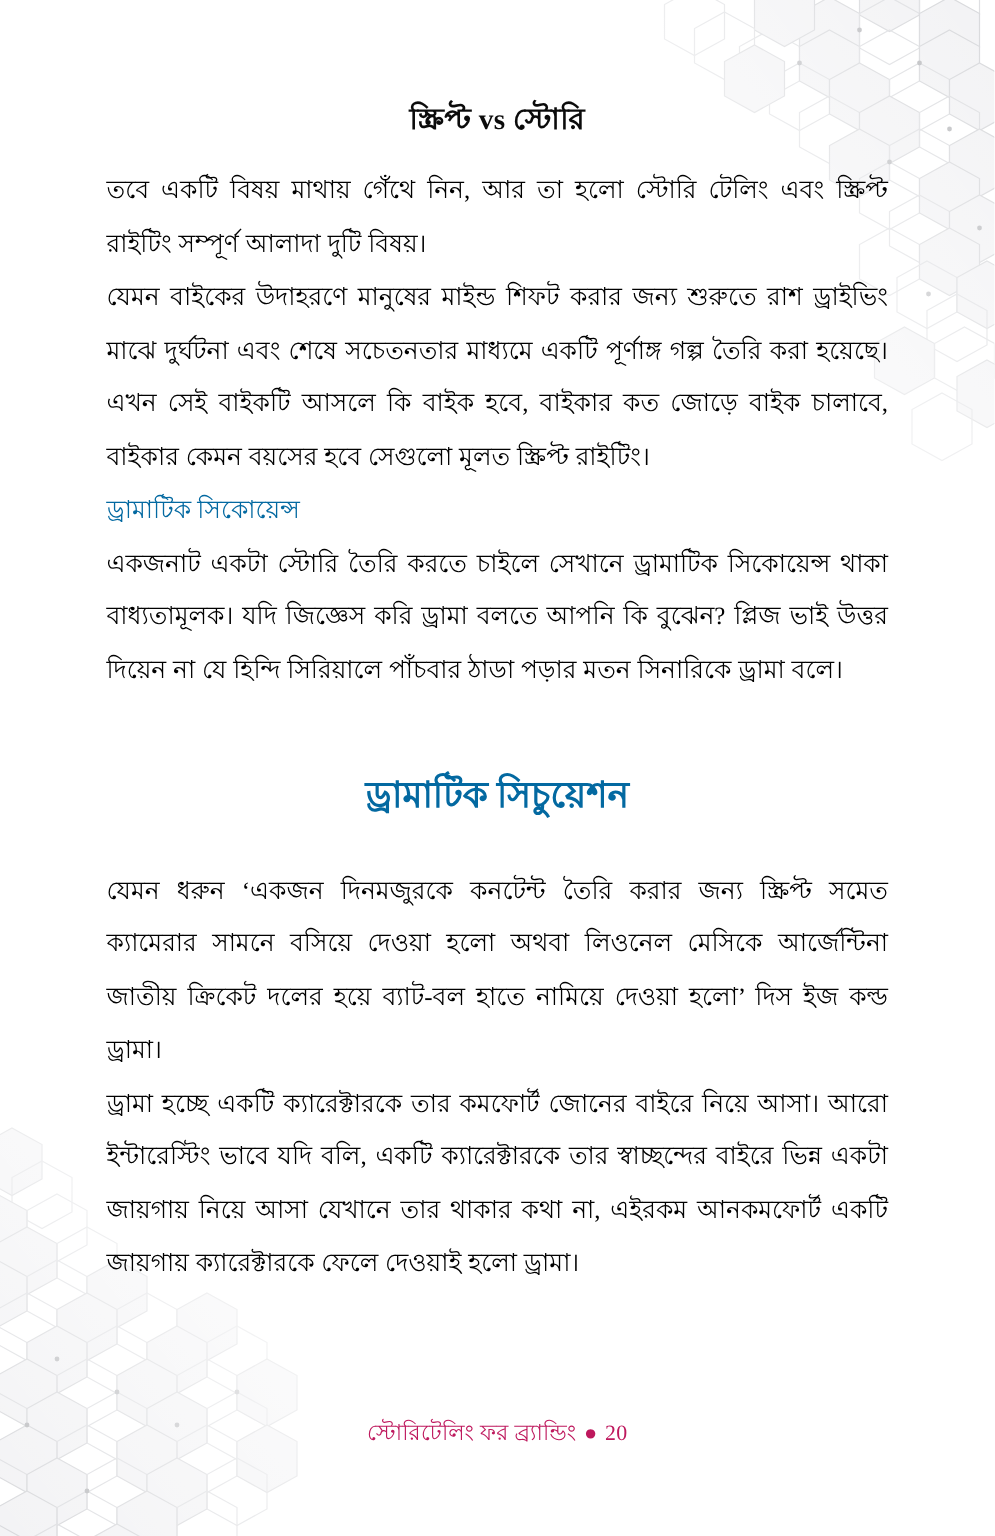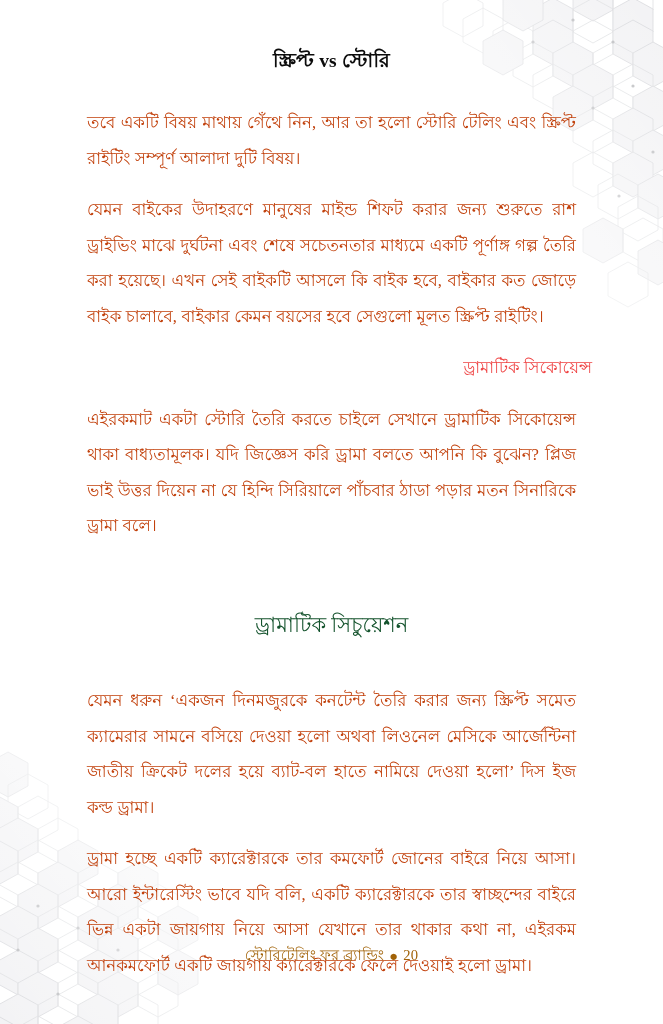--- a/index.html
+++ b/index.html
@@ -46,74 +46,74 @@
     z-index: 2;
     padding: 0 71px;
   }
 
   .chapter-title {
     text-align: center;
     font-size: 19.5px;
     font-weight: bold;
     letter-spacing: 0.2px;
     margin: 0;
-    padding-top: 48px;
+    padding-top: 68px;
     line-height: 1.3;
     color: #0b0b0b;
   }
 
   .section-title {
     text-align: center;
-    font-size: 21px;
-    font-weight: normal;
+    font-size: 24px;
+    font-weight: bold;
     margin: 0;
     padding-top: 41px;
     padding-bottom: 6px;
     line-height: 1.35;
-    color: #14532d;
+    color: #0369a1;
   }
 
   .body-block {
     margin: 0;
     padding-top: 22px;
   }
 
   p.para {
-    margin: 16px;
+    margin: 0;
     font-size: 16.6px;
     line-height: 35.5px;
     text-align: justify;
     text-justify: inter-word;
     word-spacing: 0.4px;
-    color: #c2410c;
+    color: #000000;
   }
 
   p.subhead {
     margin: 0;
     font-size: 16.6px;
     line-height: 35.5px;
-    text-align: right;
-    color: #ef4444;
+    text-align: left;
+    color: #0369a1;
   }
 
   .gap-after-title { padding-top: 16px; }
   .gap-before-section { height: 10px; }
 
   
   .footer {
     position: absolute;
     left: 0;
     right: 0;
     bottom: 56px;
     text-align: center;
     z-index: 3;
   }
   .footer-text {
     font-size: 14.6px;
-    color: #a16207;
+    color: #be185d;
     letter-spacing: 0.2px;
   }
   .footer-dot {
     display: inline-block;
     margin: 0 5px;
     vertical-align: middle;
   }
 </style>
 </head>
 <body>
@@ -257,21 +257,21 @@
 
     <h1 class="chapter-title">স্ক্রিপ্ট vs স্টোরি</h1>
 
     <div class="body-block gap-after-title">
       <p class="para">তবে একটি বিষয় মাথায় গেঁথে নিন, আর তা হলো স্টোরি টেলিং এবং স্ক্রিপ্ট রাইটিং সম্পূর্ণ আলাদা দুটি বিষয়।</p>
 
       <p class="para">যেমন বাইকের উদাহরণে মানুষের মাইন্ড শিফট করার জন্য শুরুতে রাশ ড্রাইভিং মাঝে দুর্ঘটনা এবং শেষে সচেতনতার মাধ্যমে একটি পূর্ণাঙ্গ গল্প তৈরি করা হয়েছে। এখন সেই বাইকটি আসলে কি বাইক হবে, বাইকার কত জোড়ে বাইক চালাবে, বাইকার কেমন বয়সের হবে সেগুলো মূলত স্ক্রিপ্ট রাইটিং।</p>
 
       <p class="subhead">ড্রামাটিক সিকোয়েন্স</p>
 
-      <p class="para">এইরকমাট একটা স্টোরি তৈরি করতে চাইলে সেখানে ড্রামাটিক সিকোয়েন্স থাকা বাধ্যতামূলক। যদি জিজ্ঞেস করি ড্রামা বলতে আপনি কি বুঝেন? প্লিজ ভাই উত্তর দিয়েন না যে হিন্দি সিরিয়ালে পাঁচবার ঠাডা পড়ার মতন সিনারিকে ড্রামা বলে।</p>
+      <p class="para">একজনাট একটা স্টোরি তৈরি করতে চাইলে সেখানে ড্রামাটিক সিকোয়েন্স থাকা বাধ্যতামূলক। যদি জিজ্ঞেস করি ড্রামা বলতে আপনি কি বুঝেন? প্লিজ ভাই উত্তর দিয়েন না যে হিন্দি সিরিয়ালে পাঁচবার ঠাডা পড়ার মতন সিনারিকে ড্রামা বলে।</p>
     </div>
 
     <div class="gap-before-section"></div>
 
     <h2 class="section-title">ড্রামাটিক সিচুয়েশন</h2>
 
     <div class="body-block">
       <p class="para">যেমন ধরুন ‘একজন দিনমজুরকে কনটেন্ট তৈরি করার জন্য স্ক্রিপ্ট সমেত ক্যামেরার সামনে বসিয়ে দেওয়া হলো অথবা লিওনেল মেসিকে আর্জেন্টিনা জাতীয় ক্রিকেট দলের হয়ে ব্যাট-বল হাতে নামিয়ে দেওয়া হলো’ দিস ইজ কল্ড ড্রামা।</p>
 
       <p class="para">ড্রামা হচ্ছে একটি ক্যারেক্টারকে তার কমফোর্ট জোনের বাইরে নিয়ে আসা। আরো ইন্টারেস্টিং ভাবে যদি বলি, একটি ক্যারেক্টারকে তার স্বাচ্ছন্দের বাইরে ভিন্ন একটা জায়গায় নিয়ে আসা যেখানে তার থাকার কথা না, এইরকম আনকমফোর্ট একটি জায়গায় ক্যারেক্টারকে ফেলে দেওয়াই হলো ড্রামা।</p>

